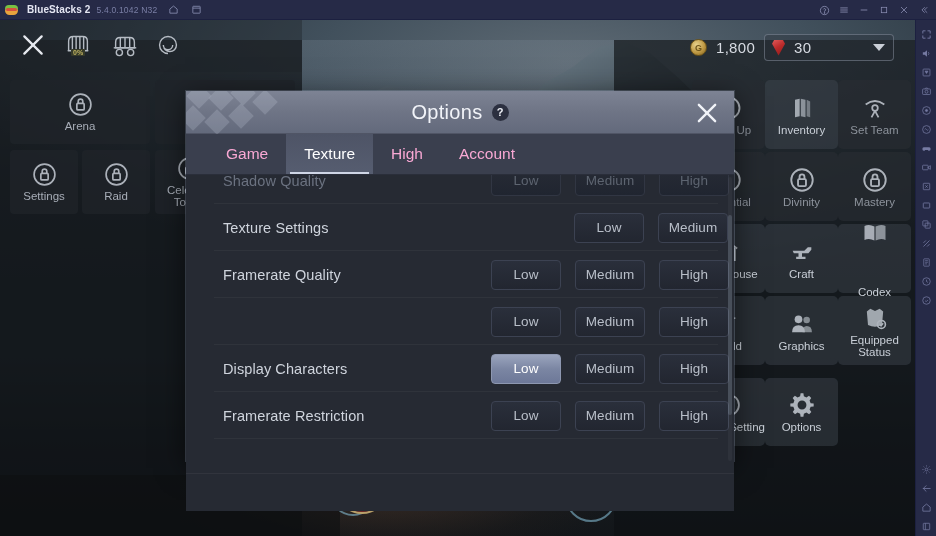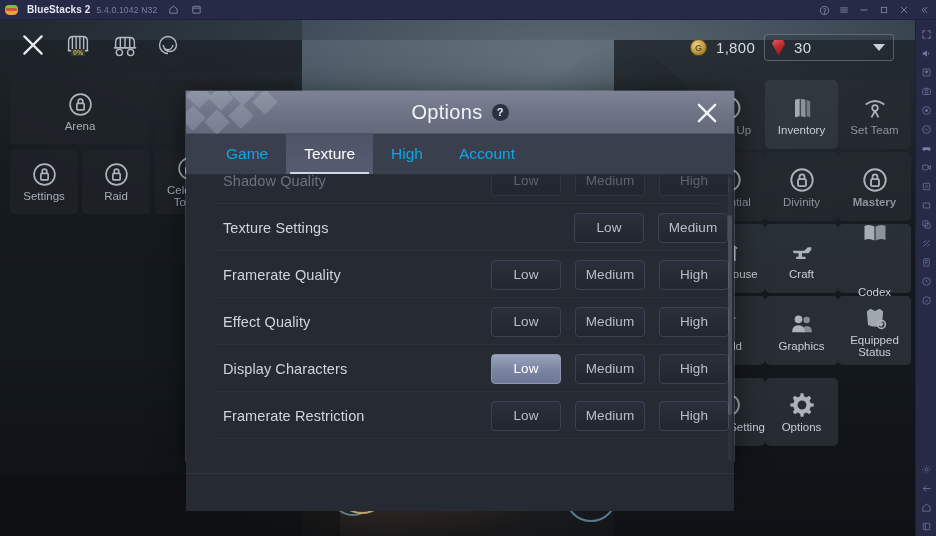--- a/index.html
+++ b/index.html
@@ -270,21 +270,21 @@
     color: #f2f4f9;
   }
   .dlg-close svg { width: 26px; height: 26px; }
 
   .dlg-tabs {
     height: 41px; background: #3a3f4e; display: flex; align-items: stretch;
     padding-left: 22px; border-bottom: 1px solid #2a2e3a;
   }
   .tab {
     display: flex; align-items: center; padding: 0 18px;
-    color: #0ea5e9; font-size: 15.5px; position: relative;
+    color: #f9a8d4; font-size: 15.5px; position: relative;
   }
   .tab.active {
     color: #ffffff;
     background: linear-gradient(180deg, #4c5costs 0%, #4c5263 0%, #545b6e 100%);
     background: linear-gradient(180deg, #4e5466 0%, #565d70 100%);
   }
   .tab.active::after {
     content: ""; position: absolute; left: 4px; right: 4px; bottom: 0;
     height: 2px; background: #cfd6e6;
   }
@@ -489,21 +489,21 @@
     <div class="rtile-ic">
       <svg viewBox="0 0 24 24" fill="none" stroke="currentColor" stroke-width="1.6">
         <circle cx="12" cy="12" r="9.2"></circle>
         <rect x="8.6" y="11.2" width="6.8" height="6" rx="1"></rect>
         <path d="M9.9 11.2 L9.9 9.3 A2.1 2.1 0 0 1 14.1 9.3 L14.1 11.2"></path>
       </svg>
     </div>
     <div class="rtile-lb">Divinity</div>
   </div>
 
-  <div class="rtile locked" style="left:838px; top:152px;font-weight:bold;">
+  <div class="rtile locked" style="left:838px; top:152px;">
     <div class="rtile-ic">
       <svg viewBox="0 0 24 24" fill="none" stroke="currentColor" stroke-width="1.6">
         <circle cx="12" cy="12" r="9.2"></circle>
         <rect x="8.6" y="11.2" width="6.8" height="6" rx="1"></rect>
         <path d="M9.9 11.2 L9.9 9.3 A2.1 2.1 0 0 1 14.1 9.3 L14.1 11.2"></path>
       </svg>
     </div>
     <div class="rtile-lb">Mastery</div>
   </div>
 
@@ -678,21 +678,20 @@
           <div class="opts">
             <div class="opt">Low</div>
             <div class="opt">Medium</div>
             <div class="opt">High</div>
 
           </div>
           <div class="row-div"></div>
         </div>
 
         <div class="row">
-          <div class="row-label">Effect Quality</div>
           <div class="opts">
             <div class="opt">Low</div>
             <div class="opt">Medium</div>
             <div class="opt">High</div>
 
           </div>
           <div class="row-div"></div>
         </div>
 
         <div class="row">

